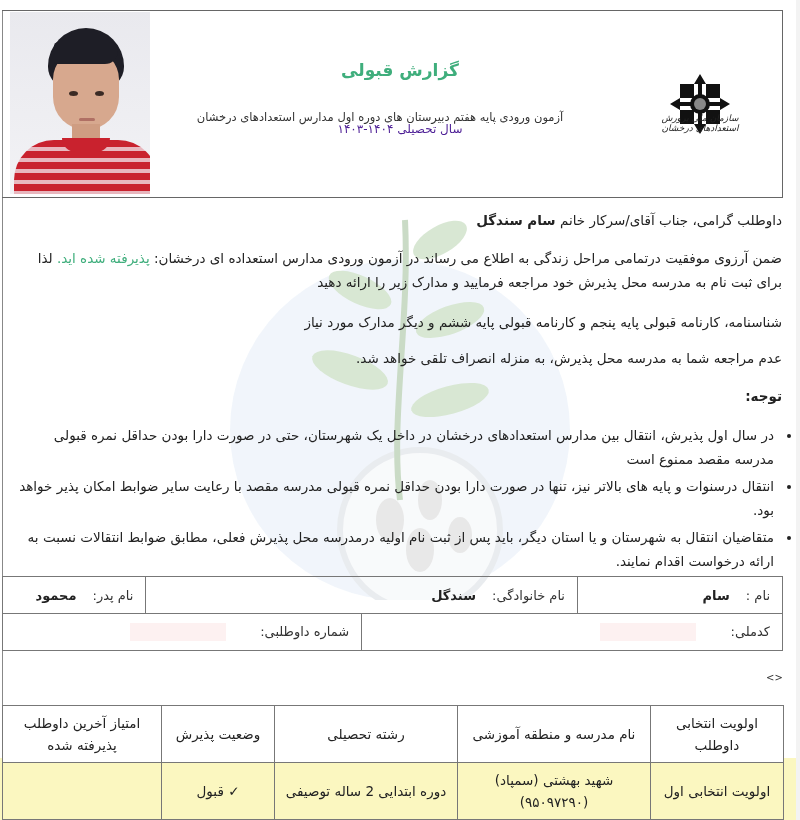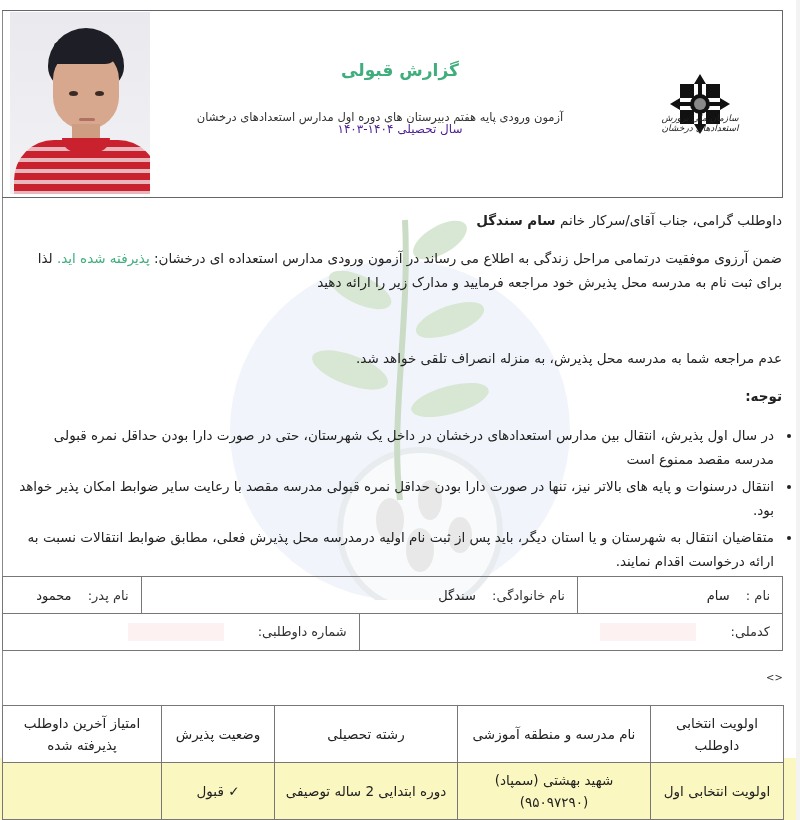--- a/index.html
+++ b/index.html
@@ -57,21 +57,21 @@
   .para3 { top: 346px; }
   .note-title { top: 384px; font-weight: bold; }
   .notes { position: absolute; left: 10px; width: 770px; top: 420px; direction: rtl; margin: 0;
            padding: 0 20px 0 0; font-size: 13.5px; line-height: 23.5px; color: #222; text-align: right; }
   .notes li { margin: 4px; padding-right: 2px; }
 
   
   .info { position: absolute; left: 2px; top: 576px; width: 781px; border-collapse: collapse; direction: rtl; }
   .info td { border: 1.5px solid #777; height: 36px; font-size: 13px; padding: 0 12px; color: #222; vertical-align: middle; }
   .info .lbl { color: #333; }
-  .info .val { font-weight: normal; margin-right: 12px; margin-top: 46px; }
+  .info .val { font-weight: bold; margin-right: 12px; margin-top: 46px; }
   .redacted { display: inline-block; width: 96px; height: 18px; background: #fdf1f1; vertical-align: middle; margin-right: 30px; }
 
   .arrows { position: absolute; left: 766px; top: 672px; font-size: 10px; color: #333; }
 
   
   .result { position: absolute; left: 2px; top: 705px; width: 782px; border-collapse: collapse; direction: rtl; }
   .result th, .result td { border: 1.5px solid #777; font-size: 13.5px; text-align: center;
                            font-weight: normal; color: #222; line-height: 22px; padding: 6px 6px; }
   .result th { height: 40px; background: #fff; }
   .result td { background: #fbf7c0; height: 42px; }
@@ -139,20 +139,21 @@
     <span>داوطلب گرامی، جناب آقای/سرکار خانم</span>
     <b>سام سندگل</b>
   </div>
 
   <div class="body-text para1">
     <span>ضمن آرزوی موفقیت درتمامی مراحل زندگی به اطلاع می رساند در آزمون ورودی مدارس استعداده ای درخشان:</span>
     <span class="accent">پذیرفته شده اید.</span>
     <span>لذا برای ثبت نام به مدرسه محل پذیرش خود مراجعه فرمایید و مدارک زیر را ارائه دهید</span>
   </div>
 
+  <div class="body-text para2">شناسنامه، کارنامه قبولی پایه پنجم و کارنامه قبولی پایه ششم و دیگر مدارک مورد نیاز</div>
   <div class="body-text para3">عدم مراجعه شما به مدرسه محل پذیرش، به منزله انصراف تلقی خواهد شد.</div>
   <div class="body-text note-title">توجه:</div>
 
   <ul class="notes">
     <li>در سال اول پذیرش، انتقال بین مدارس استعدادهای درخشان در داخل یک شهرستان، حتی در صورت دارا بودن حداقل نمره قبولی مدرسه مقصد ممنوع است</li>
     <li>انتقال درسنوات و پایه های بالاتر نیز، تنها در صورت دارا بودن حداقل نمره قبولی مدرسه مقصد با رعایت سایر ضوابط امکان پذیر خواهد بود.</li>
     <li>متقاضیان انتقال به شهرستان و یا استان دیگر، باید پس از ثبت نام اولیه درمدرسه محل پذیرش فعلی، مطابق ضوابط انتقالات نسبت به ارائه درخواست اقدام نمایند.</li>
   </ul>
 
   <table class="info">

